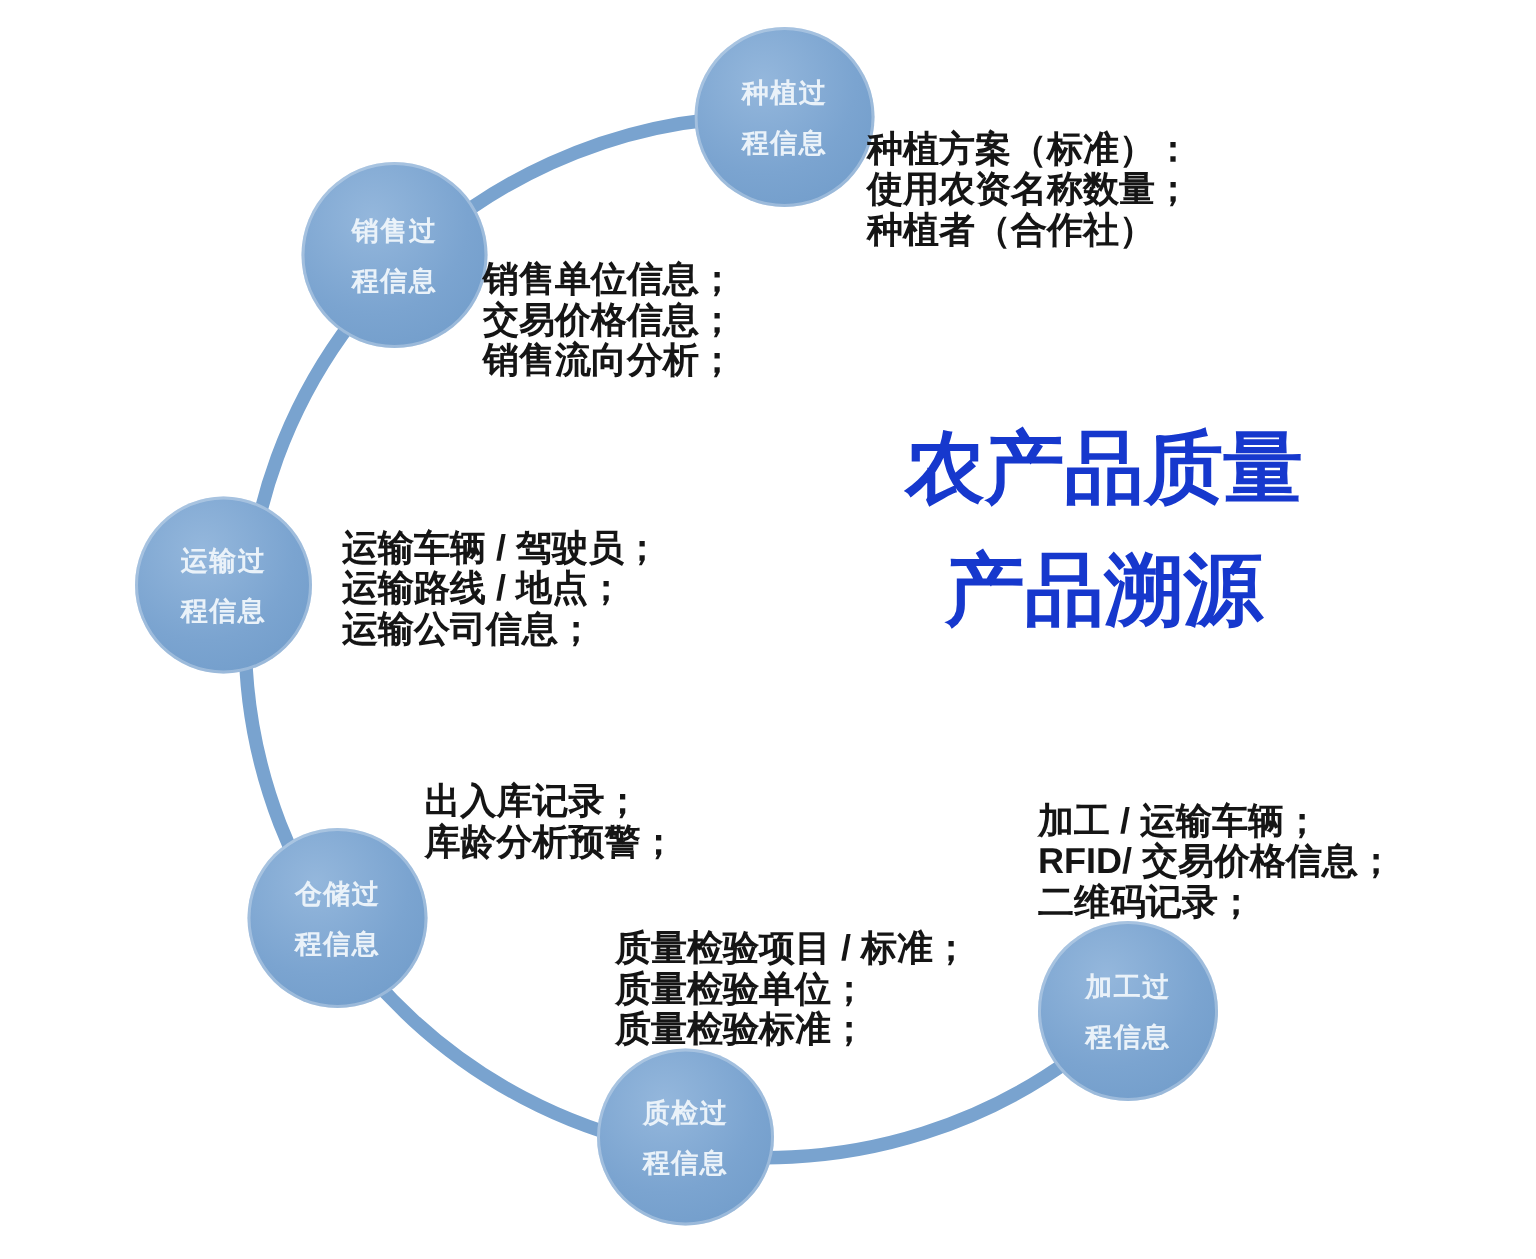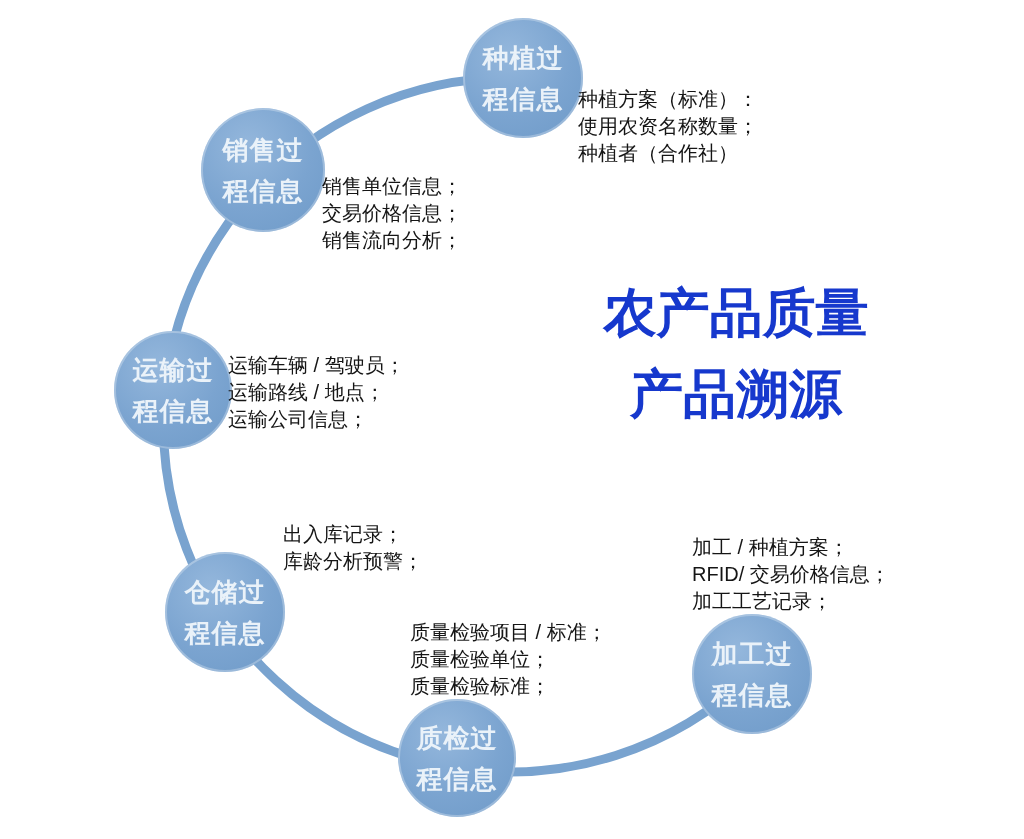--- a/index.html
+++ b/index.html
@@ -41,38 +41,38 @@
                 var(--node-fill-light) 0%,
                 var(--node-fill) 55%,
                 var(--node-fill-dark) 100%);
     box-shadow: inset 0 0 0 2px rgba(255,255,255,0.28);
     display: flex; flex-direction: column;
     align-items: center; justify-content: center;
     gap: 15px;
   }
   .node-line {
     color: var(--node-text);
-    font-size: 26px;
+    font-size: 18px;
     font-weight: bold;
     letter-spacing: 1px;
     line-height: 1;
     white-space: nowrap;
   }
   .n-planting   { left: 463px; top: 18px;  width: 120px; height: 120px; }
   .n-sales      { left: 201px; top: 108px; width: 124px; height: 124px; }
-  .n-transport  { left: 114px; top: 331px; width: 118px; height: 118px; align-items: center; }
+  .n-transport  { left: 90px; top: 331px; width: 118px; height: 118px; align-items: center; }
   .n-warehouse  { left: 165px; top: 552px; width: 120px; height: 120px; }
   .n-inspection { left: 398px; top: 699px; width: 118px; height: 118px; text-align: center; }
   .n-processing { left: 692px; top: 614px; width: 120px; height: 120px; }
 
   .note {
     position: absolute;
     color: var(--annotation-color);
-    font-size: 20px;
-    font-weight: normal;
+    font-size: 24px;
+    font-weight: bold;
     line-height: 27px;
     white-space: nowrap;
   }
   .note-planting   { left: 578px; top: 86px;  }
   .note-sales      { left: 322px; top: 173px; }
   .note-transport  { left: 228px; top: 352px; }
   .note-warehouse  { left: 283px; top: 521px; }
   .note-inspection { left: 410px; top: 619px; }
   .note-processing { left: 692px; top: 534px; }
 
@@ -141,23 +141,23 @@
   <div class="note note-warehouse">
     <div class="note-line">出入库记录；</div>
     <div class="note-line">库龄分析预警；</div>
   </div>
   <div class="note note-inspection">
     <div class="note-line">质量检验项目 / 标准；</div>
     <div class="note-line">质量检验单位；</div>
     <div class="note-line">质量检验标准；</div>
   </div>
   <div class="note note-processing">
-    <div class="note-line">加工 / 种植方案；</div>
+    <div class="note-line">加工 / 运输车辆；</div>
     <div class="note-line">RFID/ 交易价格信息；</div>
-    <div class="note-line">加工工艺记录；</div>
+    <div class="note-line">二维码记录；</div>
   </div>
 
   <div class="title">
     <div class="title-line1">农产品质量</div>
     <div class="title-line2">产品溯源</div>
   </div>
 
 </div>
 
 </body></html>

